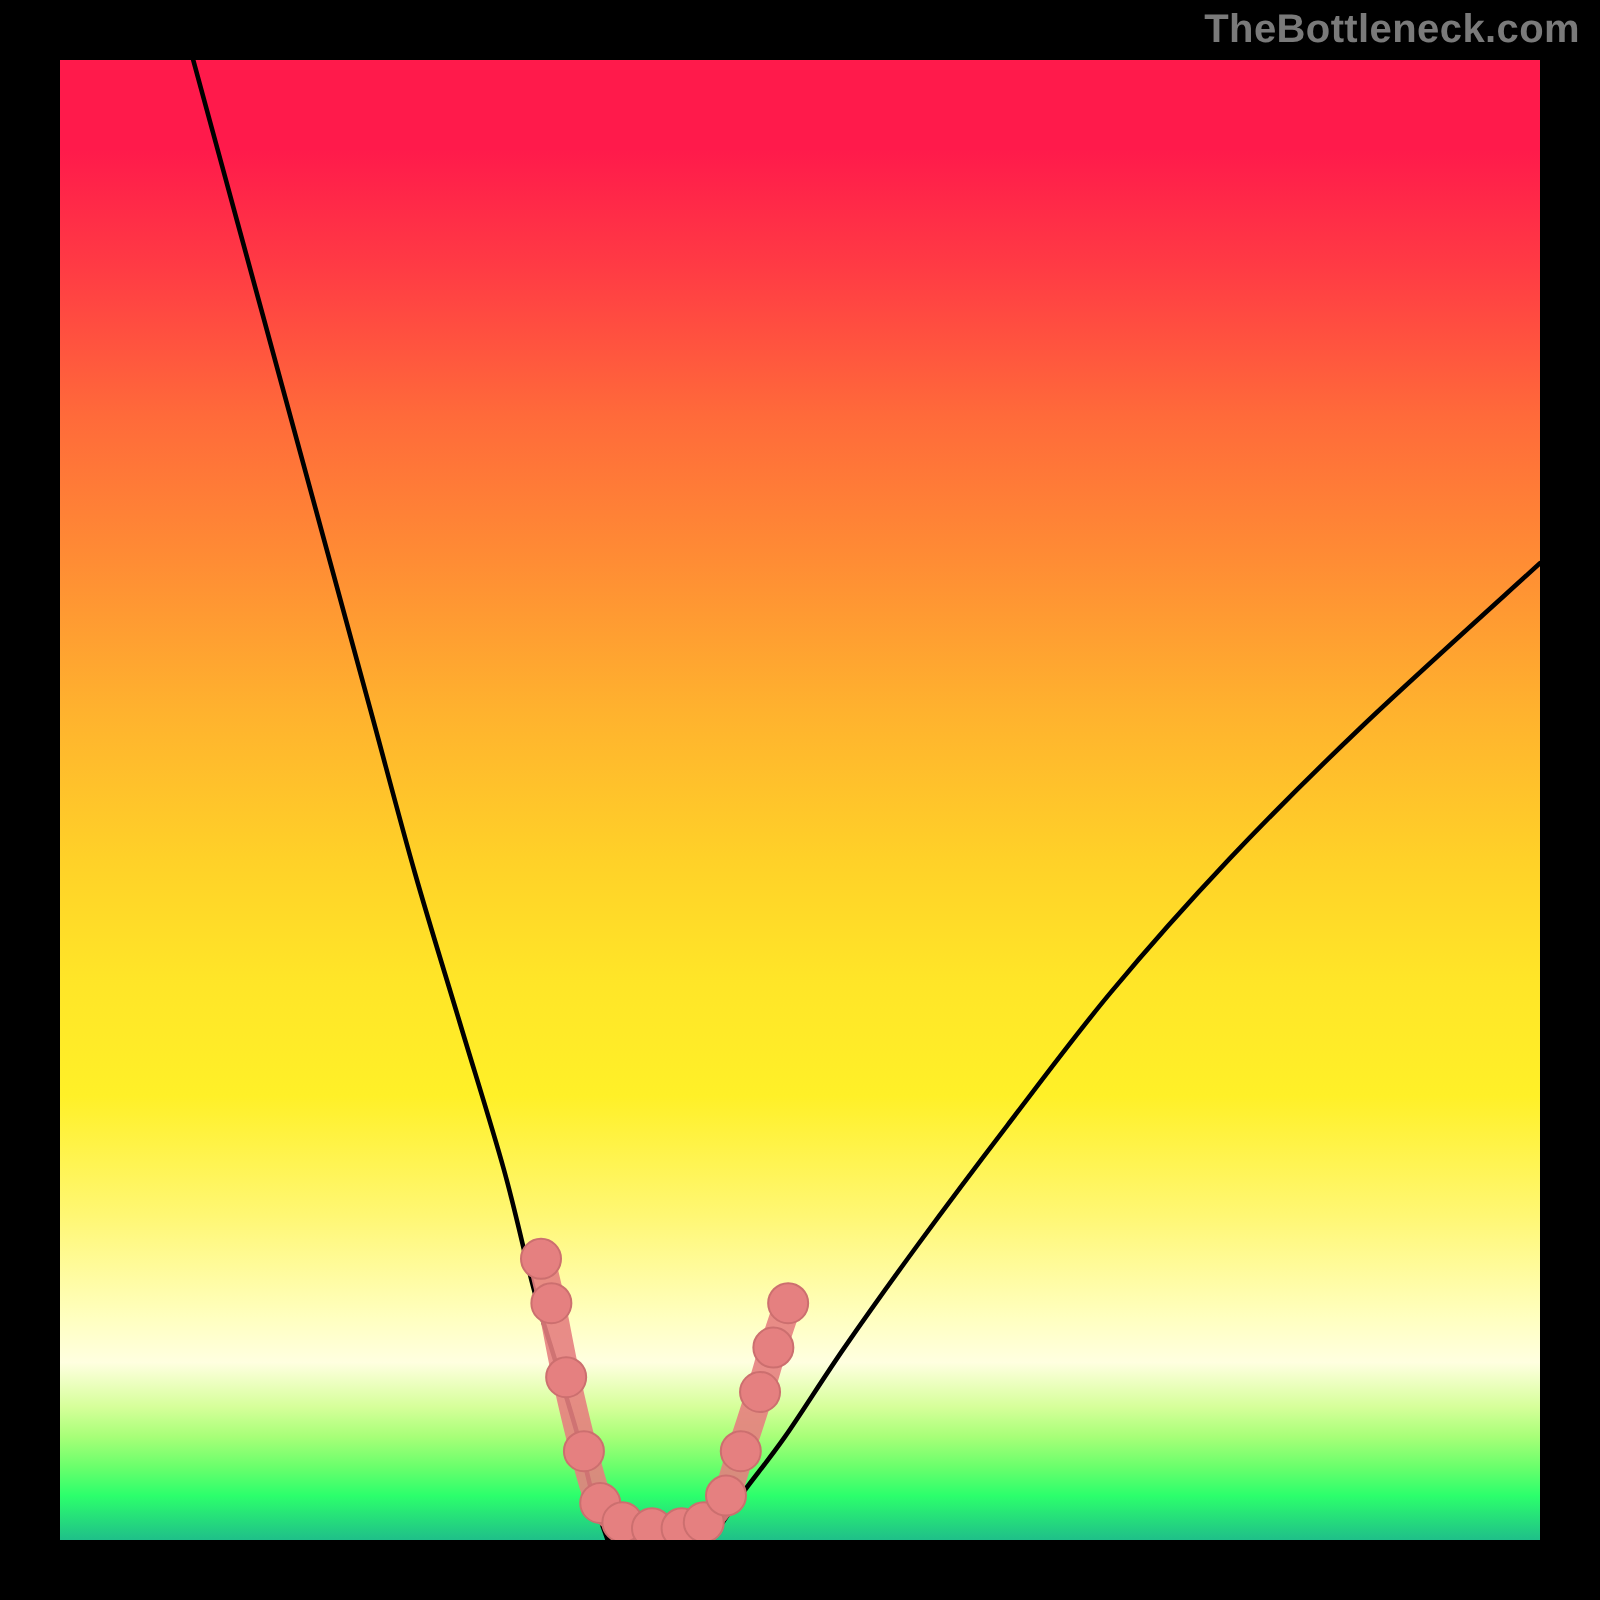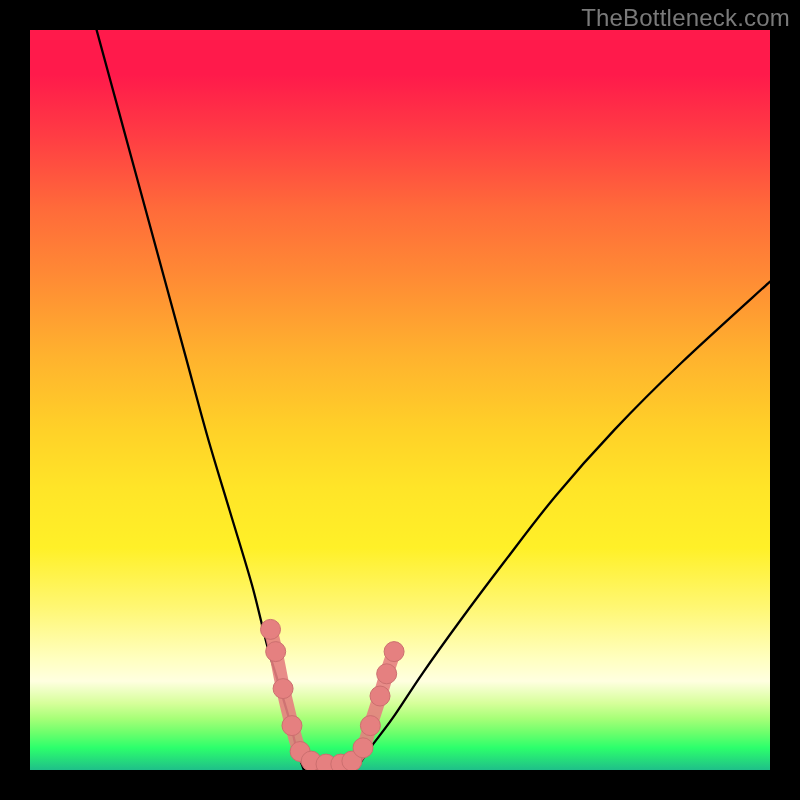--- a/index.html
+++ b/index.html
@@ -51,23 +51,23 @@
   }
   svg.curves {
     position: absolute;
     inset: 0;
   }
   .watermark {
     position: absolute;
     top: 4px;
     right: 10px;
     color: #7a7a7a;
-    font-size: 24px;
+    font-size: 20px;
     letter-spacing: 0.2px;
-    font-weight: 400;
+    font-weight: 700;
   }
 </style>
 </head>
 <body>
 
 <div class="frame">
 
   <div class="watermark">TheBottleneck.com</div>
 
   <div class="plot-area">

